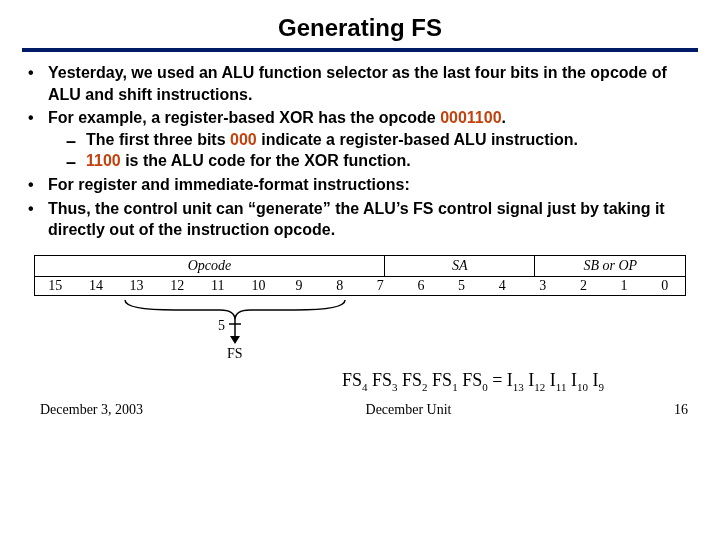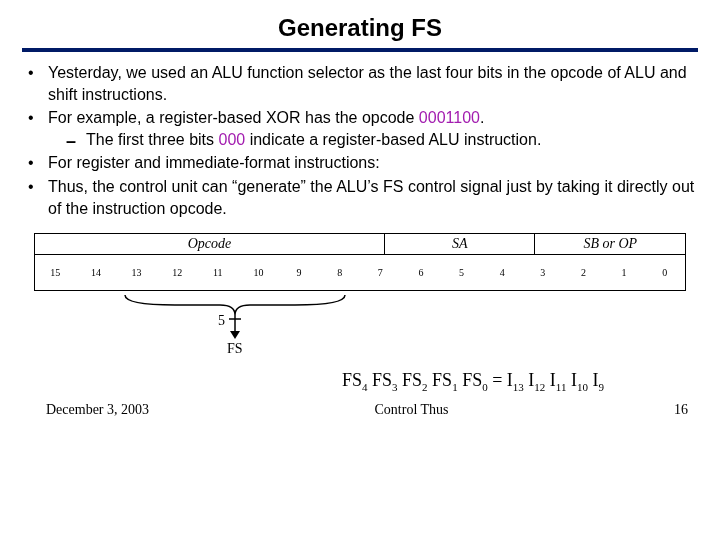--- a/index.html
+++ b/index.html
@@ -30,20 +30,21 @@
     list-style: none;
     margin: 0;
     padding: 0 0 0 4px;
     font-size: 16px;
     line-height: 1.35;
   }
   ul.b1 > li {
     position: relative;
     padding-left: 22px;
     margin: 0 0 2px 0;
+    font-weight: bold;
   }
   ul.b1 > li::before {
     content: "•";
     position: absolute;
     left: 2px; top: 0;
     font-size: 16px;
   }
   ul.b2 {
     list-style: none;
     margin: 0;
@@ -53,21 +54,21 @@
     position: relative;
     padding-left: 20px;
   }
   ul.b2 > li::before {
     content: "–";
     position: absolute;
     left: 0; top: 0;
     font-size: 18px;
     font-weight: bold;
   }
-  .red { color: #a21caf; }
+  .red { color: #c2410c; }
   .diagram {
     margin: 14px 12px 0 12px;
     border: 1.5px solid #000;
     font-family: "Times New Roman", Times, serif;
     font-size: 14px;
     font-style: italic;
   }
   .diagram .toprow, .diagram .botrow {
     display: flex;
   }
@@ -78,23 +79,23 @@
   }
   .toprow > div:last-child { border-right: none; }
   .c-op { flex: 7; }
   .c-dr { flex: 3; }
   .c-sa { flex: 3; }
   .c-sb { flex: 3; }
   .botrow > div {
     flex: 1;
     text-align: center;
     border-top: 1.5px solid #000;
-    padding: 12px 0;
+    padding: 1px 0;
     font-style: normal;
-    font-size: 10px;
+    font-size: 14px;
   }
   .brace-box {
     position: relative;
     margin: 2px 0 0 0;
     height: 64px;
   }
   .brace-svg {
     position: absolute;
     left: 98px;
     top: 0;
@@ -124,21 +125,21 @@
     position: absolute;
     left: 342px;
     top: 370px;
     font-family: "Comic Sans MS", cursive;
     font-size: 18px;
   }
   .equation sub { font-size: 11px; }
   .footer {
     position: absolute;
     bottom: 18px;
-    left: 14px; right: 0;
+    left: 8px; right: 0;
     display: flex;
     justify-content: space-between;
     padding: 0 32px;
     font-size: 14px;
     font-family: "Comic Sans MS", cursive;
   }
 </style>
 </head>
 <body>
 
@@ -149,20 +150,23 @@
 
   <ul class="b1">
     <li>
       <span>Yesterday, we used an ALU function selector as the last four bits in the opcode of ALU and shift instructions.</span>
     </li>
     <li>
       <span>For example, a register-based XOR has the opcode </span><span class="red">0001100</span><span>.</span>
       <ul class="b2">
         <li>
           <span>The first three bits </span><span class="red">000</span><span> indicate a register-based ALU instruction.</span>
+        </li>
+        <li>
+          <span class="red">1100</span><span> is the ALU code for the XOR function.</span>
         </li>
       </ul>
     </li>
     <li>
       <span>For register and immediate-format instructions:</span>
     </li>
     <li>
       <span>Thus, the control unit can “generate” the ALU’s FS control signal just by taking it directly out of the instruction opcode.</span>
     </li>
   </ul>
@@ -205,17 +209,17 @@
     <div class="five">5</div>
     <div class="fs-label">FS</div>
   </div>
 
   <div class="equation">
     <span>FS</span><sub>4</sub><span> FS</span><sub>3</sub><span> FS</span><sub>2</sub><span> FS</span><sub>1</sub><span> FS</span><sub>0</sub><span>  =  </span><span>I</span><sub>13</sub><span> I</span><sub>12</sub><span> I</span><sub>11</sub><span> I</span><sub>10</sub><span> I</span><sub>9</sub>
   </div>
 
   <div class="footer">
     <div>December 3, 2003</div>
-    <div>Control Thus</div>
+    <div>December Unit</div>
     <div>16</div>
   </div>
 
 </div>
 
 </body></html>

